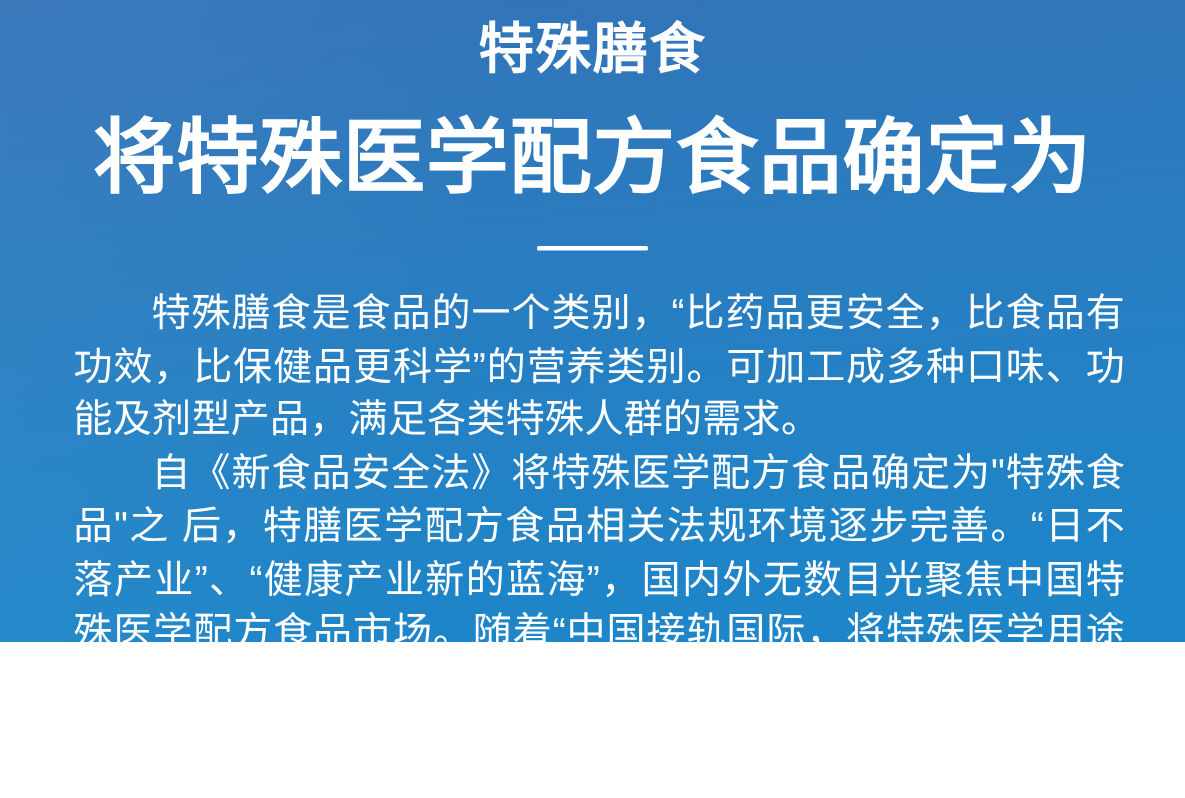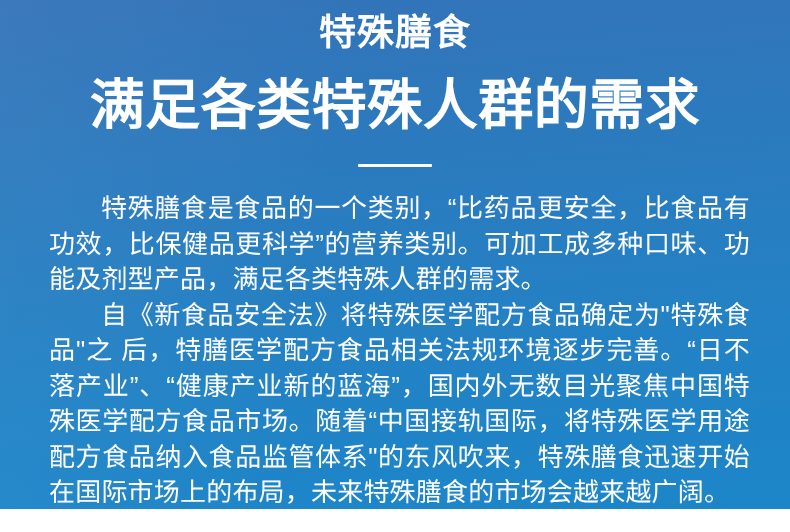--- a/index.html
+++ b/index.html
@@ -13,21 +13,21 @@
     height: 532px;
     overflow: hidden;
     font-family: "Liberation Sans", "DejaVu Sans", sans-serif;
     -webkit-font-smoothing: antialiased;
   }
 
   
   .poster {
     position: relative;
     width: 790px;
-    height: 509px;
+    height: 428px;
     box-sizing: border-box;
     background: linear-gradient(176deg,
                 #3373B8 0%,
                 #2E78BC 22%,
                 #277EC1 48%,
                 #2183C6 74%,
                 #1C86C9 100%);
     overflow: hidden;
   }
 
@@ -101,21 +101,21 @@
   }
 </style>
 </head>
 <body>
 
 <div class="poster">
 
   <header class="header">
     <h2 class="eyebrow">特殊膳食</h2>
 
-    <h1 class="headline">满足各类特殊人群的需求</h1>
+    <h1 class="headline">将特殊医学配方食品确定为</h1>
 
     <div class="divider-wrap">
       <span class="divider"></span>
     </div>
   </header>
 
   <section class="body-copy">
     <p>特殊膳食是食品的一个类别，“比药品更安全，比食品有功效，比保健品更科学”的营养类别。可加工成多种口味、功能及剂型产品，满足各类特殊人群的需求。</p>
     <p>自《新食品安全法》将特殊医学配方食品确定为"特殊食品"之 后，特膳医学配方食品相关法规环境逐步完善。“日不落产业”、“健康产业新的蓝海”，国内外无数目光聚焦中国特殊医学配方食品市场。随着“中国接轨国际，将特殊医学用途配方食品纳入食品监管体系"的东风吹来，特殊膳食迅速开始在国际市场上的布局，未来特殊膳食的市场会越来越广阔。</p>
   </section>

